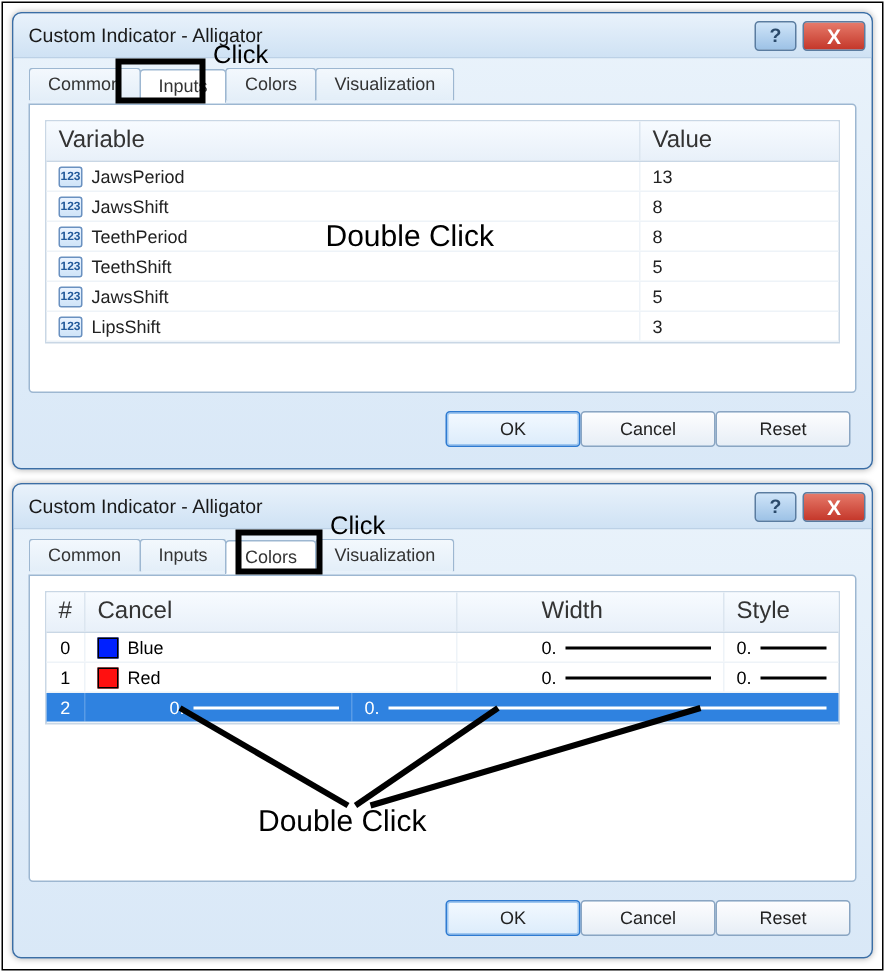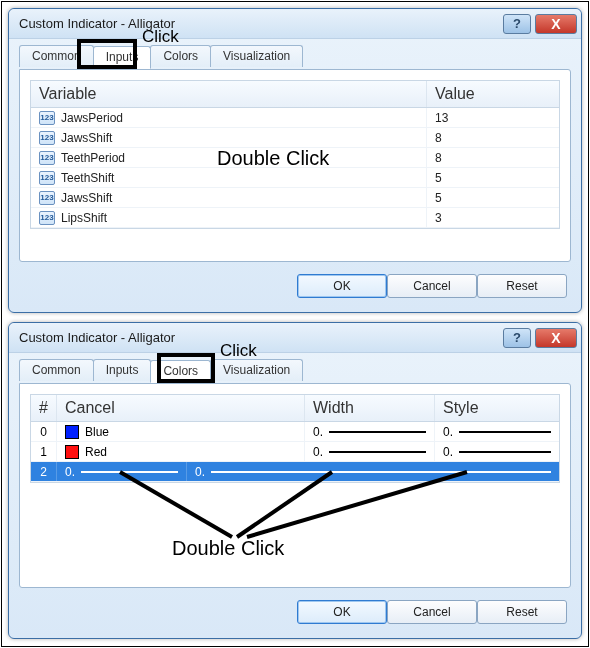--- a/index.html
+++ b/index.html
@@ -115,21 +115,21 @@
   .grow.sel { background:#2f82e0; color:#fff; }
   .grow.sel > div { border-right-color: rgba(255,255,255,0.2); }
 
   
   .gi-var { width: 396px; }
   .gi-val { flex:1; border-right:none !important; }
 
   
   .gc-idx   { width: 26px; text-align:center; justify-content:center; }
   .gc-color { width: 248px; }
-  .gc-width { width: 130px; }
+  .gc-width { width: 130px; margin-left: 48px; }
   .gc-style { flex:1; border-right:none !important; }
 
   .int-icon {
     width:16px; height:14px;
     border:1px solid #6a91c0;
     background: linear-gradient(#e9f3ff,#cfe4f8);
     border-radius:2px;
     margin-right:6px;
     font-size:8px;
     color:#235a9a;

